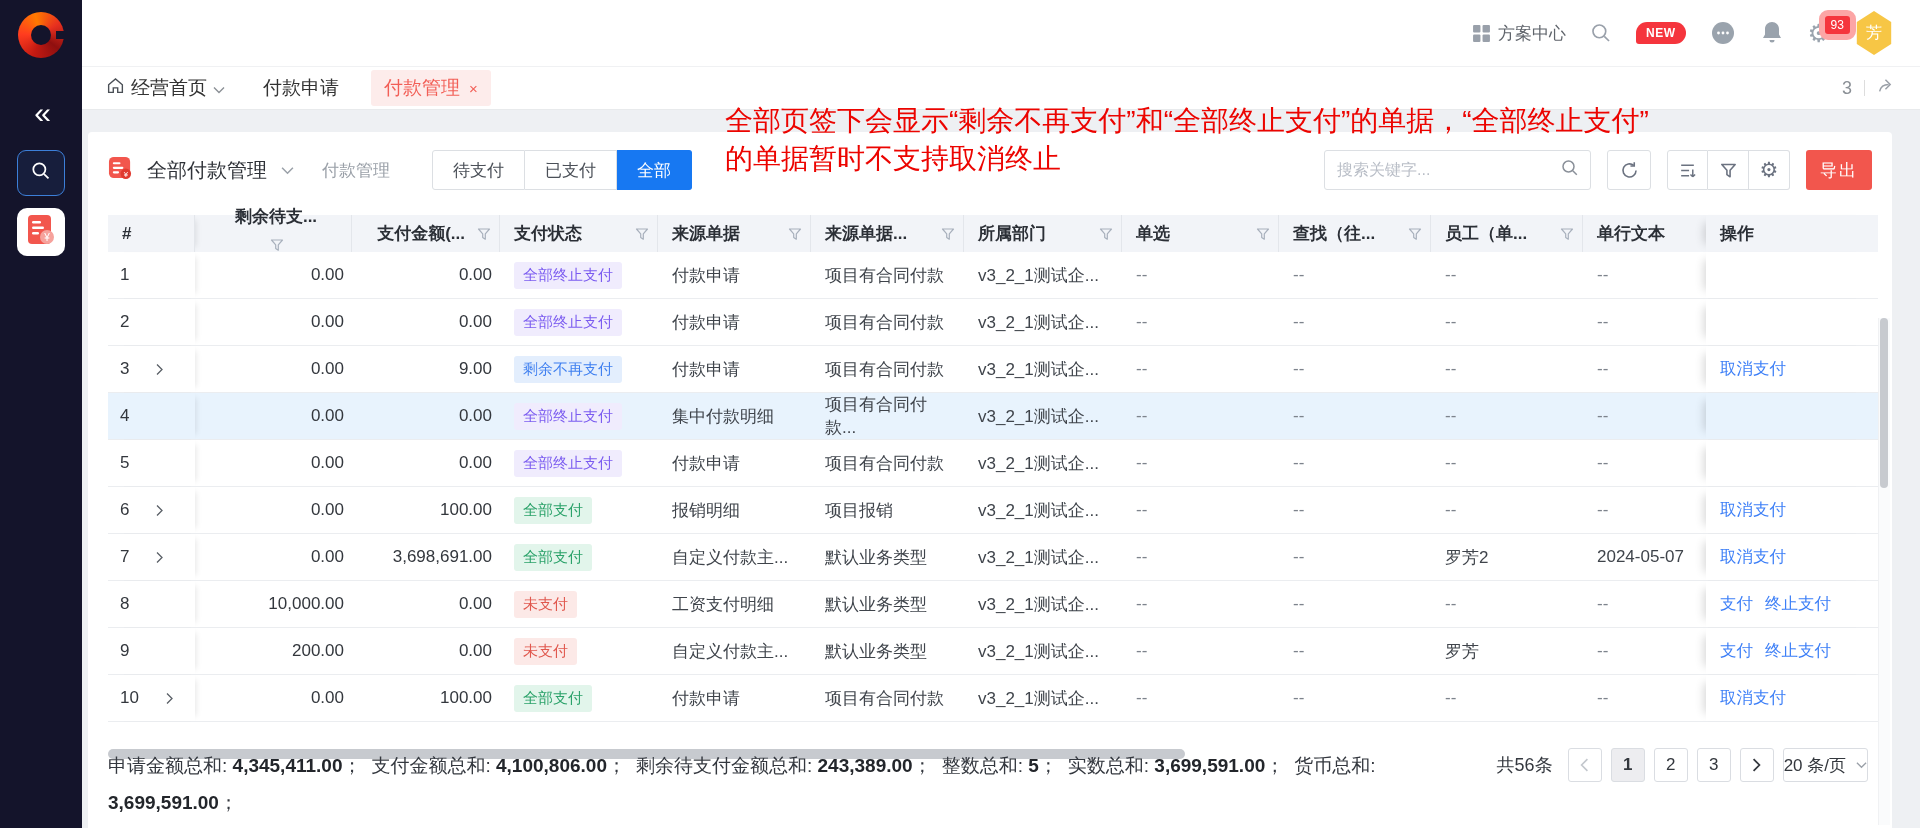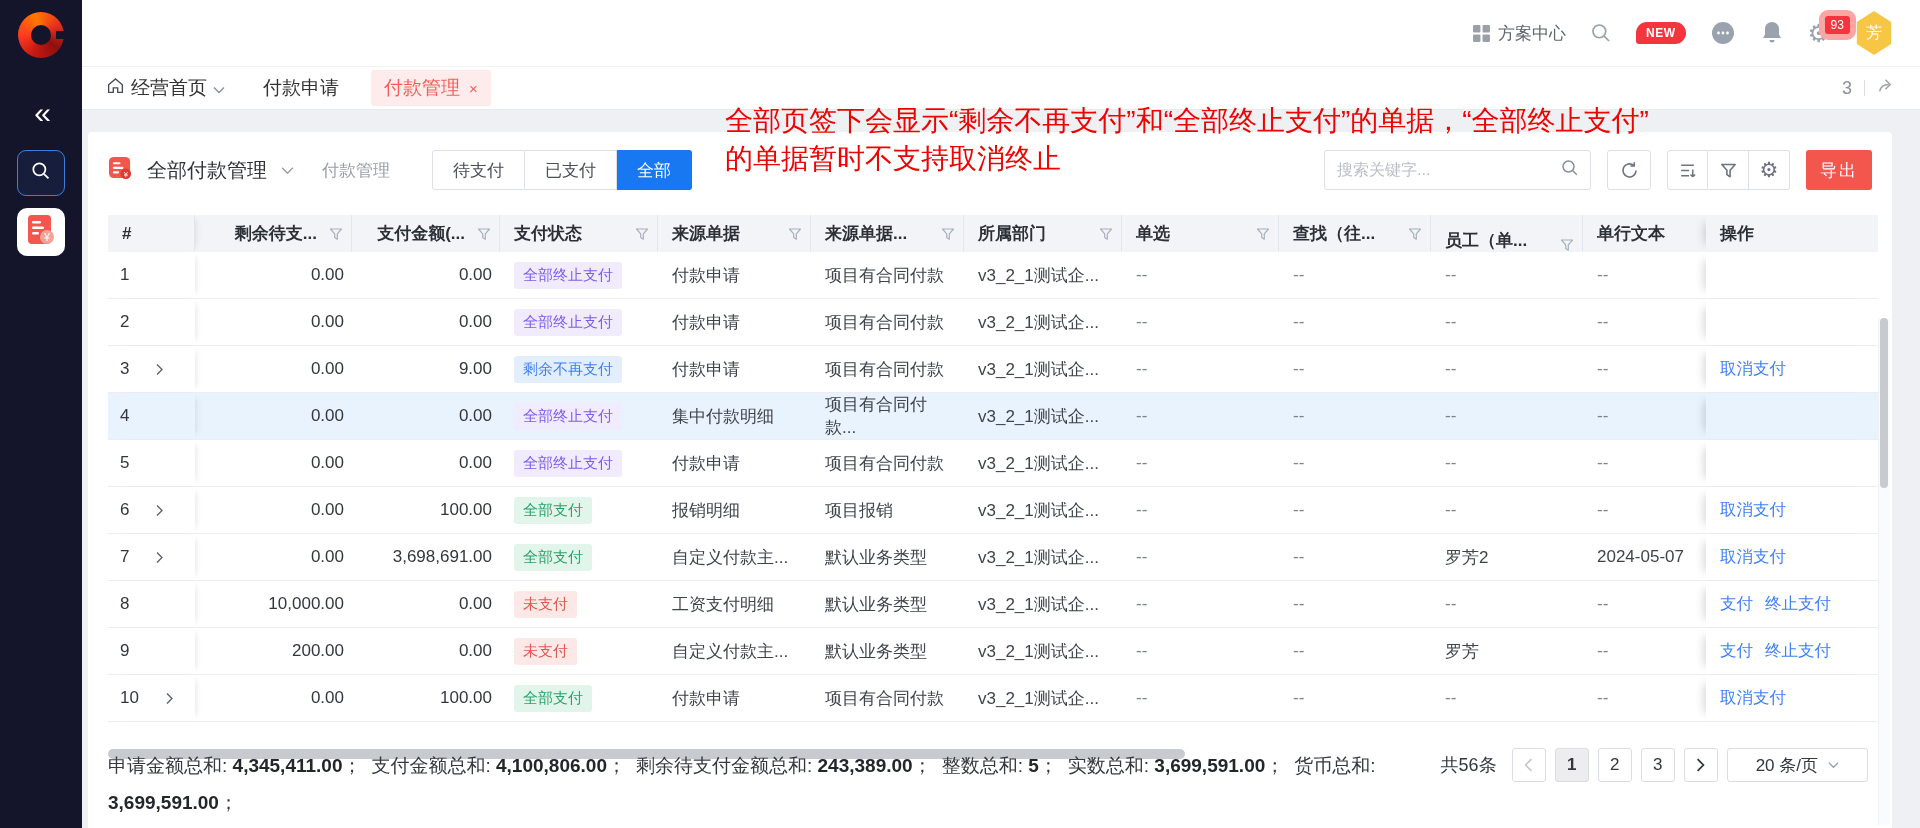--- a/index.html
+++ b/index.html
@@ -106,21 +106,21 @@
   
   .summary { position:absolute; left:20px; top:615px; width:1340px; font-size:19px; color:#34383f; line-height:37px; }
   .summary b { color:#23262b; }
   .summary .sep { margin-right:10px; }
   .pagination { position:absolute; right:24px; top:615px; height:36px; display:flex; align-items:center; gap:9px; }
   .pg-total { font-size:18px; color:#34383f; margin-right:6px; }
   .pg { min-width:34px; height:34px; border:1px solid #dadde2; border-radius:3px; background:#fff; font-size:17px;
     color:#33373d; display:flex; align-items:center; justify-content:center; cursor:pointer; }
   .pg.disabled { color:#c3c7cd; cursor:default; }
   .pg.active { background:#ededf0; font-weight:bold; }
-  .pg-size { height:34px; border:1px solid #dadde2; border-radius:3px; background:#fff; padding:0 28px;
+  .pg-size { height:34px; border:1px solid #dadde2; border-radius:3px; background:#fff; padding:0 0;
     font-size:17px; color:#33373d; display:flex; align-items:center; gap:10px; cursor:pointer; }
 
   
   .annotation { position:absolute; left:725px; top:102px; width:1185px; z-index:40; color:#ec0400;
     font-size:28px; line-height:38px; pointer-events:none; }
 </style>
 </head>
 <body>
 
 <aside class="sidebar">
@@ -280,21 +280,21 @@
         </div>
         <button class="export-btn">导出</button>
       </div>
     </div>
 
     <div class="table">
       <div class="thead" id="thead">
           <div class="th first-cell" style="width: 87px;">
             <span>#</span>
           </div>
-          <div class="th right" style="width: 157px;">
+          <div class="th right" style="width: 157px; flex-direction: column;">
             <span>剩余待支...</span>
             <span class="funnel">
               <svg width="14" height="14" viewBox="0 0 14 14" fill="none" stroke="#a8b0bc" stroke-width="1.2" stroke-linejoin="round">
                 <path d="M1.5 2h11L8.3 6.8v5.4L5.7 10.4V6.8z"></path>
               </svg>
             </span>
           </div>
           <div class="th right" style="width: 148px;">
             <span>支付金额(...</span>
             <span class="funnel">
@@ -344,21 +344,21 @@
             </span>
           </div>
           <div class="th" style="width: 152px;">
             <span>查找（往...</span>
             <span class="funnel">
               <svg width="14" height="14" viewBox="0 0 14 14" fill="none" stroke="#a8b0bc" stroke-width="1.2" stroke-linejoin="round">
                 <path d="M1.5 2h11L8.3 6.8v5.4L5.7 10.4V6.8z"></path>
               </svg>
             </span>
           </div>
-          <div class="th" style="width: 152px; align-items: flex-end;">
+          <div class="th" style="width: 152px;">
             <span>员工（单...</span>
             <span class="funnel">
               <svg width="14" height="14" viewBox="0 0 14 14" fill="none" stroke="#a8b0bc" stroke-width="1.2" stroke-linejoin="round">
                 <path d="M1.5 2h11L8.3 6.8v5.4L5.7 10.4V6.8z"></path>
               </svg>
             </span>
           </div>
           <div class="th" style="width: 123px;">
             <span>单行文本</span>
           </div>

